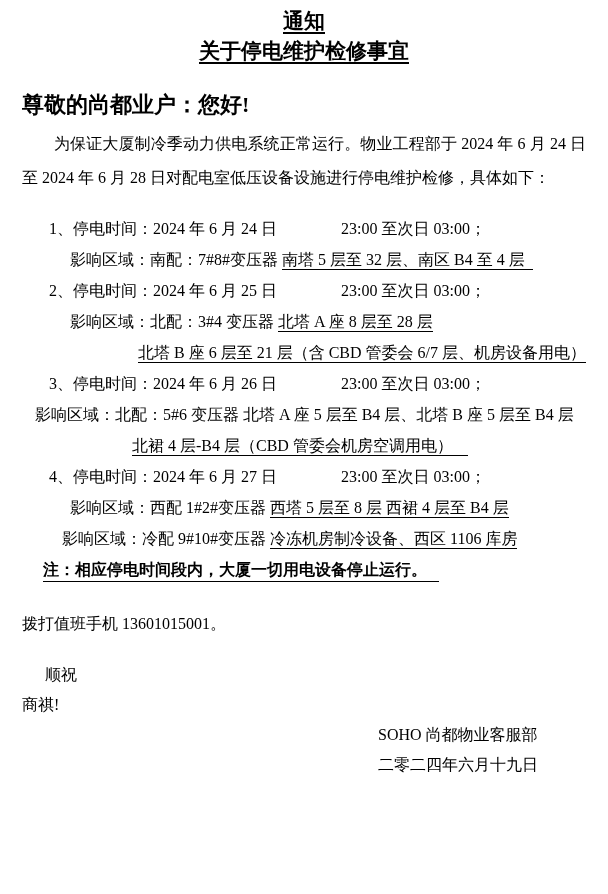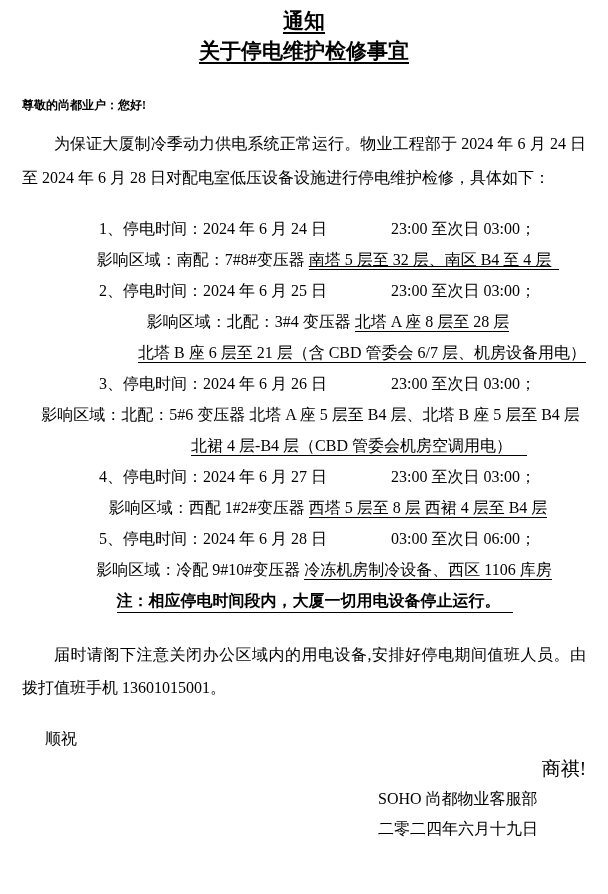--- a/index.html
+++ b/index.html
@@ -11,43 +11,43 @@
   .doc{padding:8px 22px 16px 22px;}
   .line{white-space:pre-wrap;}
   .title{
     text-align:center;font-size:21px;font-weight:bold;line-height:26px;
     text-decoration:underline;text-underline-offset:4px;
   }
   .subtitle{
     margin-top:4px;text-align:center;font-size:21px;font-weight:bold;line-height:26px;
     text-decoration:underline;text-underline-offset:4px;
   }
-  .greeting{margin-top:31px;font-size:12px;font-weight:bold;line-height:20px;white-space:pre-wrap;}
+  .greeting{margin-top:31px;font-size:22px;font-weight:bold;line-height:20px;white-space:pre-wrap;}
   .intro{margin-top:12px;font-size:16px;}
   .intro-line{line-height:34px;white-space:pre-wrap;}
   .jfull{text-align:justify;text-align-last:justify;}
   .ind2{text-indent:2em;}
-  .list{margin-top:18px;font-size:16px;text-align:center;}
+  .list{margin-top:18px;font-size:16px;}
   .list .line{line-height:31px;}
   .date-line{padding-left:27px;}
   .spacer{display:inline-block;width:64px;}
   .reg-a{padding-left:48px;}
   .reg-b{padding-left:13px;}
   .reg-c{padding-left:40px;}
   .extra-a{padding-left:116px;}
   .extra-b{padding-left:110px;}
   .u{border-bottom:1px solid #000;padding-bottom:1px;}
-  .tail8{padding-right:8px;text-decoration:underline;}
+  .tail8{padding-right:8px;}
   .tail15{padding-right:15px;}
   .note-line{padding-left:21px;line-height:31px;font-size:16px;font-weight:bold;white-space:pre-wrap;}
   .u-note{border-bottom:1px solid #000;padding-bottom:1px;padding-right:12px;font-family:Liberation Mono, monospace;}
   .closing{margin-top:20px;font-size:16px;}
   .closing-line{line-height:33px;white-space:pre-wrap;}
   .wish1{margin-top:20px;padding-left:23px;font-size:16px;line-height:30px;}
-  .wish2{font-size:19px;line-height:30px;text-align:right;}
+  .wish2{font-size:16px;line-height:30px;}
   .signature{margin-left:356px;font-size:16px;line-height:30px;}
 </style>
 </head>
 <body>
 
 <div class="doc">
 
   <div class="title">通知</div>
   <div class="subtitle">关于停电维护检修事宜</div>
 
@@ -67,28 +67,26 @@
     <div class="line reg-a"><span>影响区域：北配：3#4 变压器 </span><span class="u">北塔 A 座 8 层至 28 层</span></div>
     <div class="line extra-a"><span class="u">北塔 B 座 6 层至 21 层（含 CBD 管委会 6/7 层、机房设备用电）</span></div>
 
     <div class="line date-line"><span>3、停电时间：2024 年 6 月 26 日</span><span class="spacer"></span><span>23:00 至次日 03:00；</span></div>
     <div class="line reg-b"><span>影响区域：北配：5#6 变压器 </span><span>北塔 A 座 5 层至 B4 层、北塔 B 座 5 层至 B4 层</span></div>
     <div class="line extra-b"><span class="u tail15">北裙 4 层-B4 层（CBD 管委会机房空调用电）</span></div>
 
     <div class="line date-line"><span>4、停电时间：2024 年 6 月 27 日</span><span class="spacer"></span><span>23:00 至次日 03:00；</span></div>
     <div class="line reg-a"><span>影响区域：西配 1#2#变压器 </span><span class="u">西塔 5 层至 8 层 西裙 4 层至 B4 层</span></div>
 
-    <div class="line date-line"><span>5、停电时间：2024 年 6 月 28 日</span><span class="spacer"></span><span>03:00 至次日 06:00；</span></div>
     <div class="line reg-c"><span>影响区域：冷配 9#10#变压器 </span><span class="u">冷冻机房制冷设备、西区 1106 库房</span></div>
 
     <div class="note-line"><span class="u-note">注：相应停电时间段内，大厦一切用电设备停止运行。</span></div>
   </div>
 
   <div class="closing">
-    <div class="closing-line jfull ind2">届时请阁下注意关闭办公区域内的用电设备,安排好停电期间值班人员。由</div>
     <div class="closing-line">拨打值班手机 13601015001。</div>
   </div>
 
   <div class="wish1">顺祝</div>
   <div class="wish2">商祺!</div>
 
   <div class="signature">
     <div>SOHO 尚都物业客服部</div>
     <div>二零二四年六月十九日</div>
   </div>

